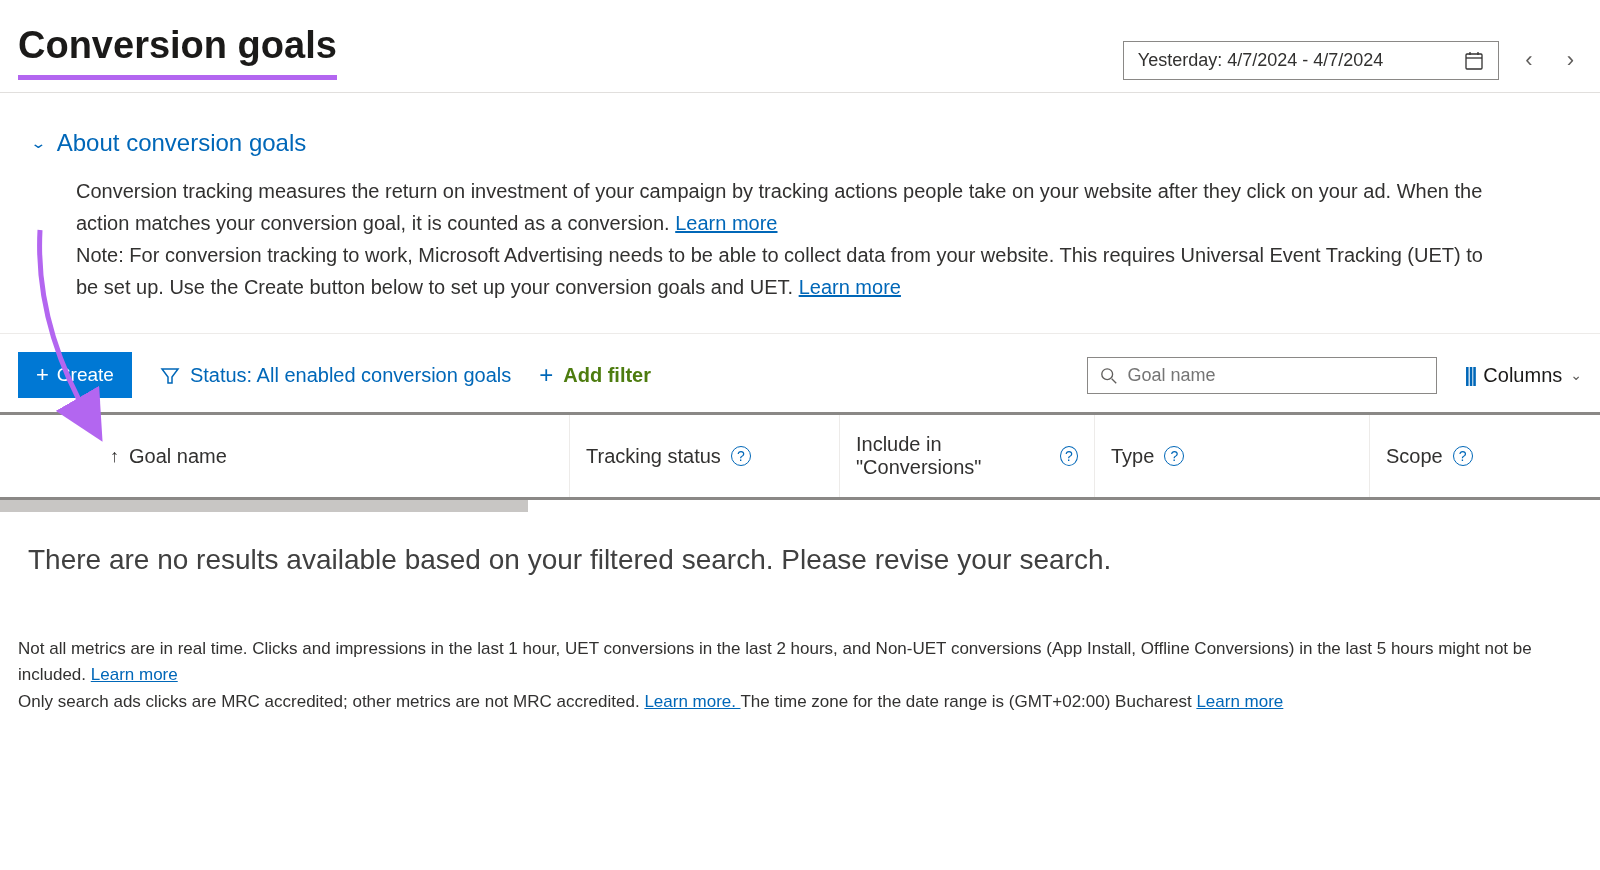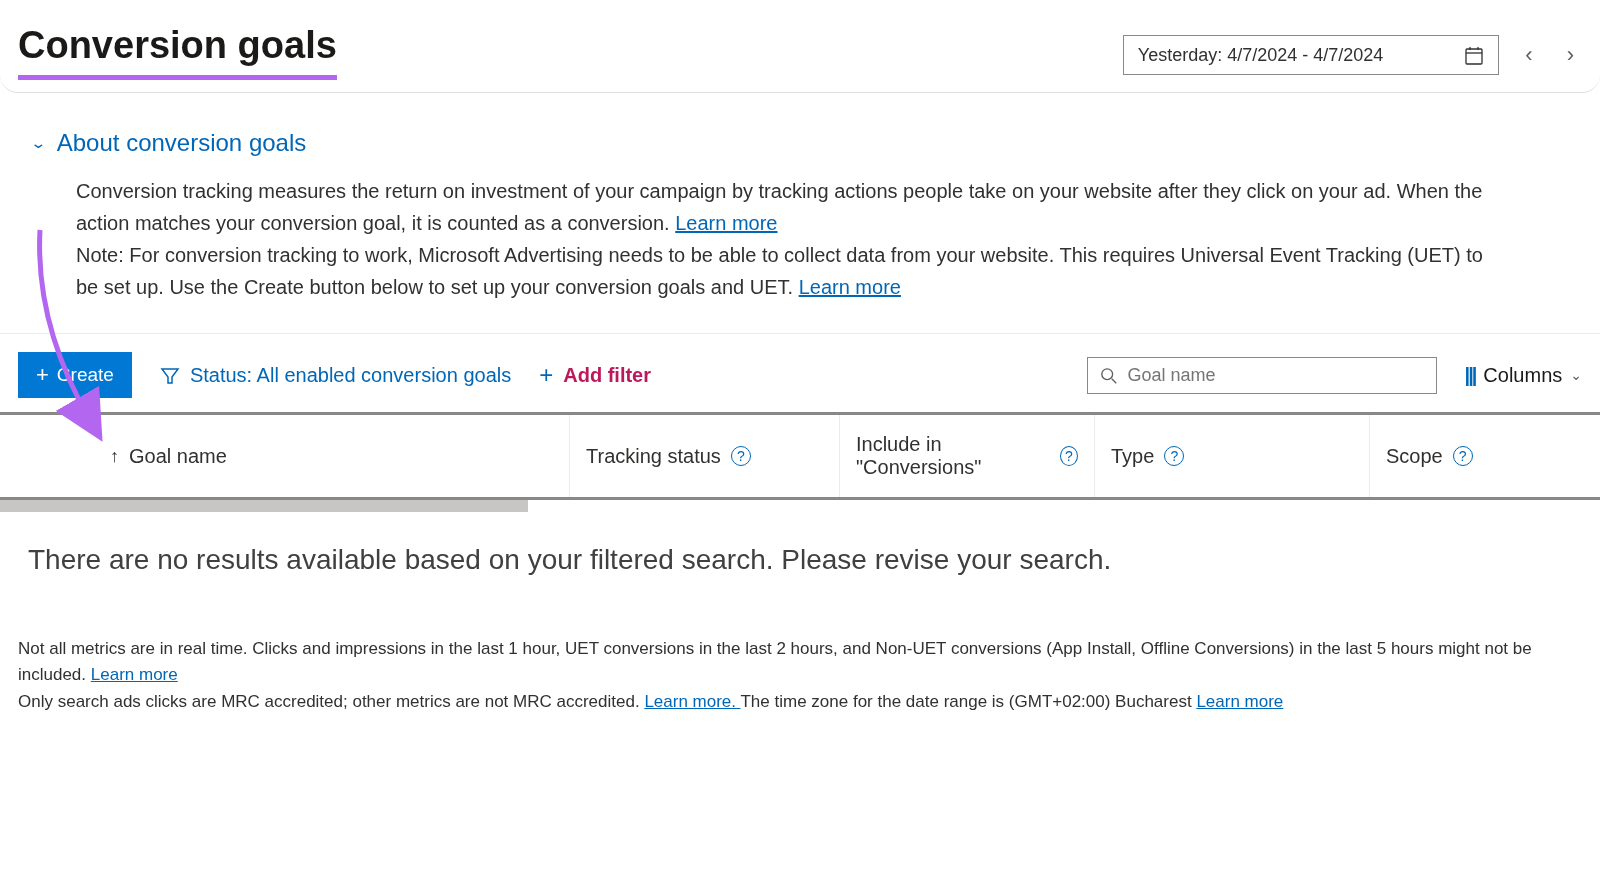--- a/index.html
+++ b/index.html
@@ -1,36 +1,36 @@
 <!DOCTYPE html>
 <html><head>
 <meta charset="utf-8">
 <style>
 * { box-sizing: border-box; margin: 0; padding: 0; }
 body { font-family: 'Segoe UI', -apple-system, sans-serif; background: #fff; color: #323130; width: 1600px; height: 870px; overflow: hidden; position: relative; }
 
-.header-row { display: flex; justify-content: space-between; align-items: center; padding: 24px 18px 12px 18px; border-bottom: 1px solid #e1dfdd; border-radius: 18px; }
+.header-row { display: flex; justify-content: space-between; align-items: flex-end; padding: 24px 18px 12px 18px; border-bottom: 1px solid #e1dfdd; }
 .page-title { font-size: 38px; font-weight: 600; color: #1b1a19; border-bottom: 5px solid #b366f0; padding-bottom: 8px; display: inline-block; }
 .date-controls { display: flex; align-items: center; gap: 18px; margin-top: 6px; }
 .date-range { border: 1px solid #8a8886; padding: 8px 14px; display: flex; align-items: center; gap: 81px; font-size: 18px; cursor: pointer; }
 .nav-chev { font-size: 22px; color: #605e5c; cursor: pointer; padding: 4px 8px; }
 
 .about-section { padding: 36px 30px 30px 30px; }
 .about-header { display: flex; align-items: center; gap: 10px; color: #0067b8; font-size: 24px; cursor: pointer; }
 .about-chevron { font-size: 20px; transform: scaleY(0.7); }
 .about-body { padding: 18px 0 0 46px; font-size: 20px; line-height: 1.6; color: #323130; max-width: 1460px; }
 .about-body a { color: #0067b8; text-decoration: underline; }
 
 .toolbar { display: flex; align-items: center; gap: 28px; padding: 18px 18px 14px 18px; border-top: 1px solid #edebe9; border-bottom: 3px solid #8a8886; }
 .create-btn { background: #0078d4; color: #fff; border: none; padding: 10px 18px; font-size: 19px; display: flex; align-items: center; gap: 8px; cursor: pointer; }
 .create-btn .plus { font-size: 22px; font-weight: 300; }
 .filter-pill { display: flex; align-items: center; gap: 10px; color: #0067b8; font-size: 20px; cursor: pointer; justify-content: space-between; }
 .add-filter { display: flex; align-items: center; gap: 10px; font-size: 20px; cursor: pointer; }
 .add-filter .plus { color: #0067b8; font-size: 24px; font-weight: 300; }
-.add-filter .lbl { color: #be185d; font-weight: 600; }
+.add-filter .lbl { color: #4d7c0f; font-weight: 600; }
 .spacer { flex: 1; }
 .search-box { border: 1px solid #8a8886; padding: 7px 12px; display: flex; align-items: center; gap: 10px; width: 350px; font-size: 18px; }
 .search-box input { border: none; outline: none; font-size: 18px; width: 100%; color: #605e5c; }
 .columns-btn { display: flex; align-items: center; gap: 8px; font-size: 20px; cursor: pointer; color: #1b1a19; }
 .col-icon { color: #0067b8; letter-spacing: -2px; font-weight: 700; }
 
 .table-head { display: flex; border-bottom: 3px solid #8a8886; }
 .th { padding: 18px 16px; font-size: 20px; font-weight: 400; display: flex; align-items: center; gap: 10px; border-right: 1px solid #edebe9; }
 .th.c1 { width: 570px; padding-left: 110px; }
 .th.c2 { width: 270px; }

